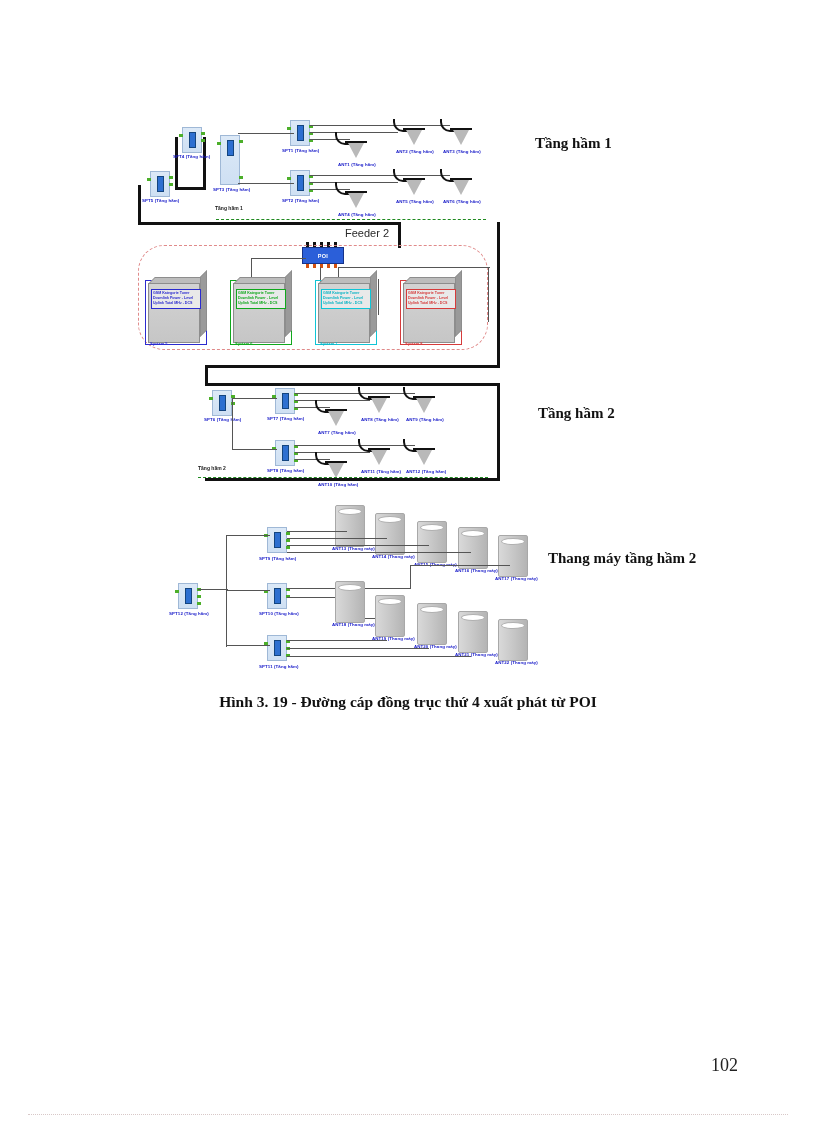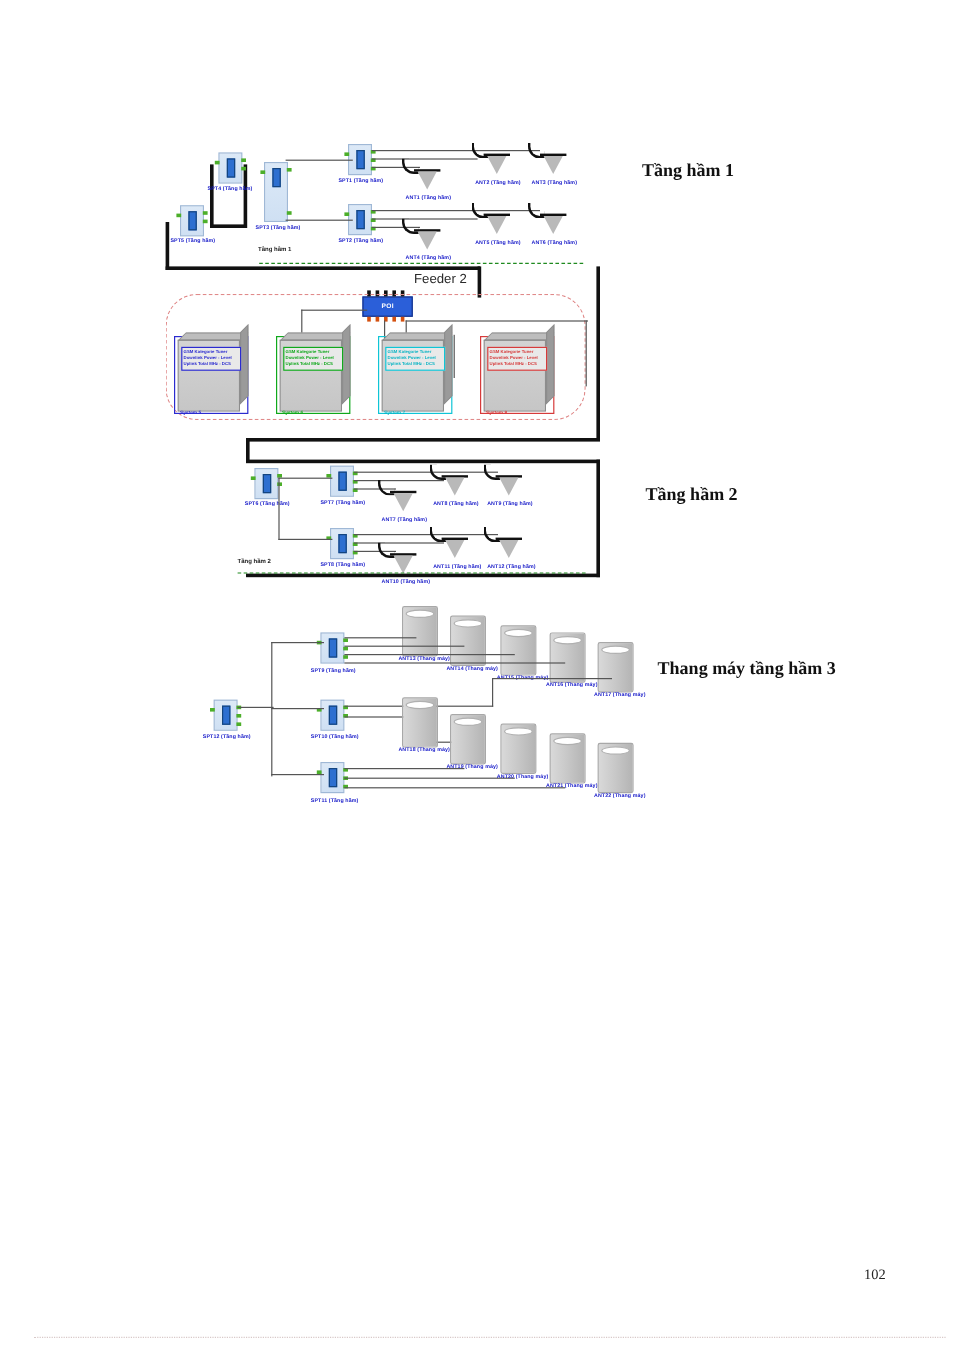--- a/index.html
+++ b/index.html
@@ -289,21 +289,21 @@
     font-size: 15.5px;
     line-height: 31px;
     color: #1a1a1a;
     text-align: justify;
     text-indent: 38px;
   }
   .page-number {
     position: absolute;
     right: 78px;
     top: 1055px;
-    font-size: 12px;
+    font-size: 18px;
     color: #222;
   }
   .page-footer-rule {
     position: absolute;
     left: 28px;
     right: 28px;
     top: 1114px;
     border-top: 1px dotted #d8c8c8;
     height: 0;
   }
@@ -663,23 +663,24 @@
       <span class="port r3"></span>
     </div>
     <div class="devlabel" style="left:49px; top:517px;">SPT12 (Tầng hầm)</div>
 
     <div class="cable" style="left:78px; top:494px; width:30px; height:1.4px;"></div>
     <div class="cable" style="left:106px; top:440px; width:1.4px; height:112px;"></div>
     <div class="cable" style="left:106px; top:440px; width:44px; height:1.4px;"></div>
     <div class="cable" style="left:106px; top:495px; width:44px; height:1.4px;"></div>
     <div class="cable" style="left:106px; top:550px; width:44px; height:1.4px;"></div>
 
-    <div class="sectionlabel" style="left:428px; top:455px;">Thang máy tầng hầm 3</div>
+    <div class="sectionlabel" style="left:428px; top:455px;">Thang máy tầng hầm 2</div>
 
   </div>
 
+  <div class="caption-fig">Hình 3. 19 - Đường cáp đồng trục thứ 4 xuất phát từ POI</div>
 
 
   <div class="page-number">102</div>
 
   <div class="page-footer-rule"></div>
 
 </div>
 
 </body></html>

